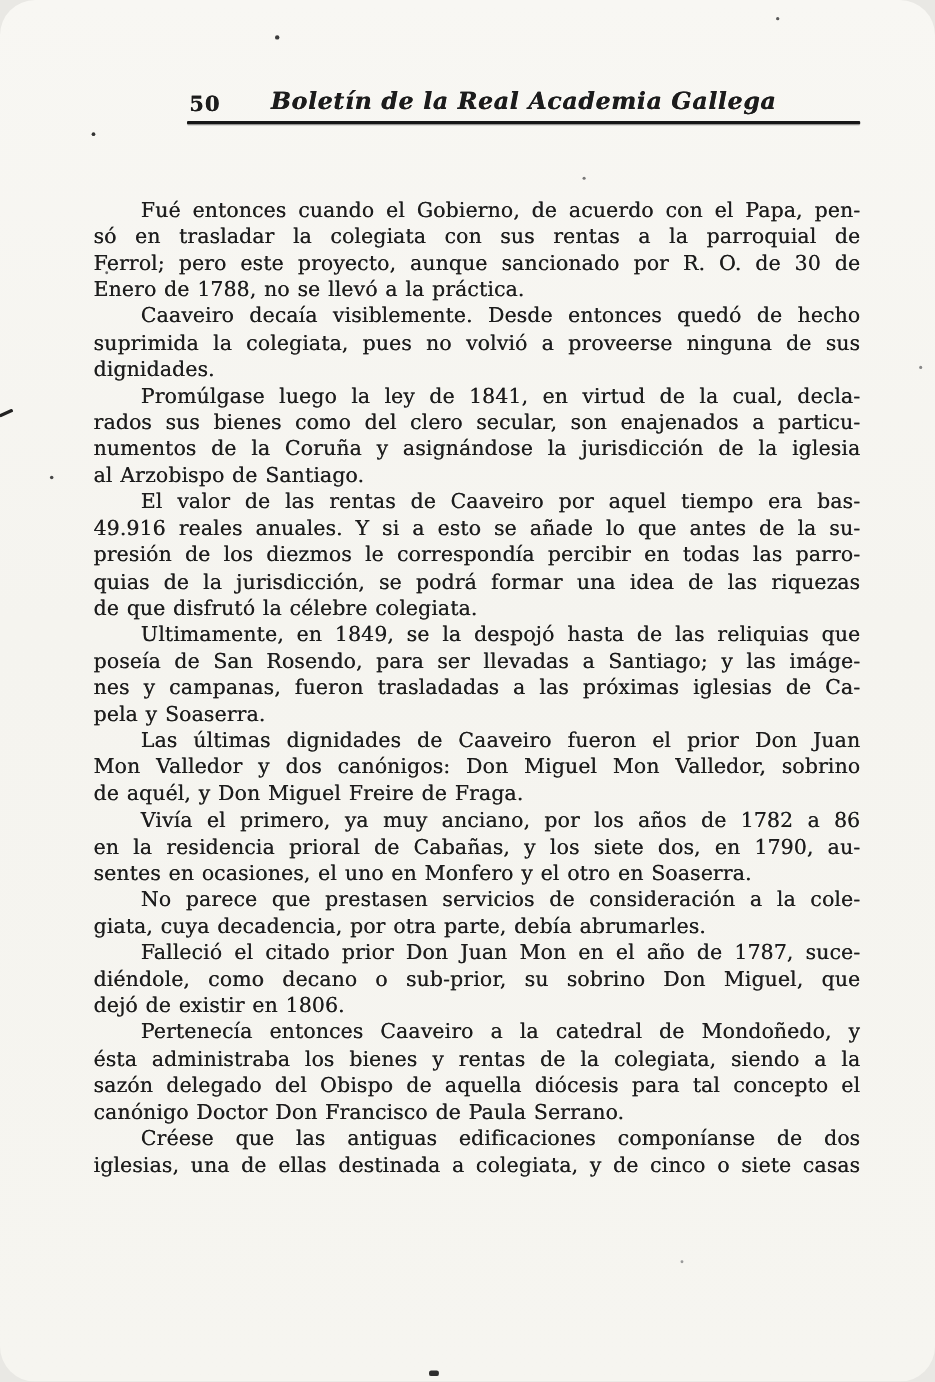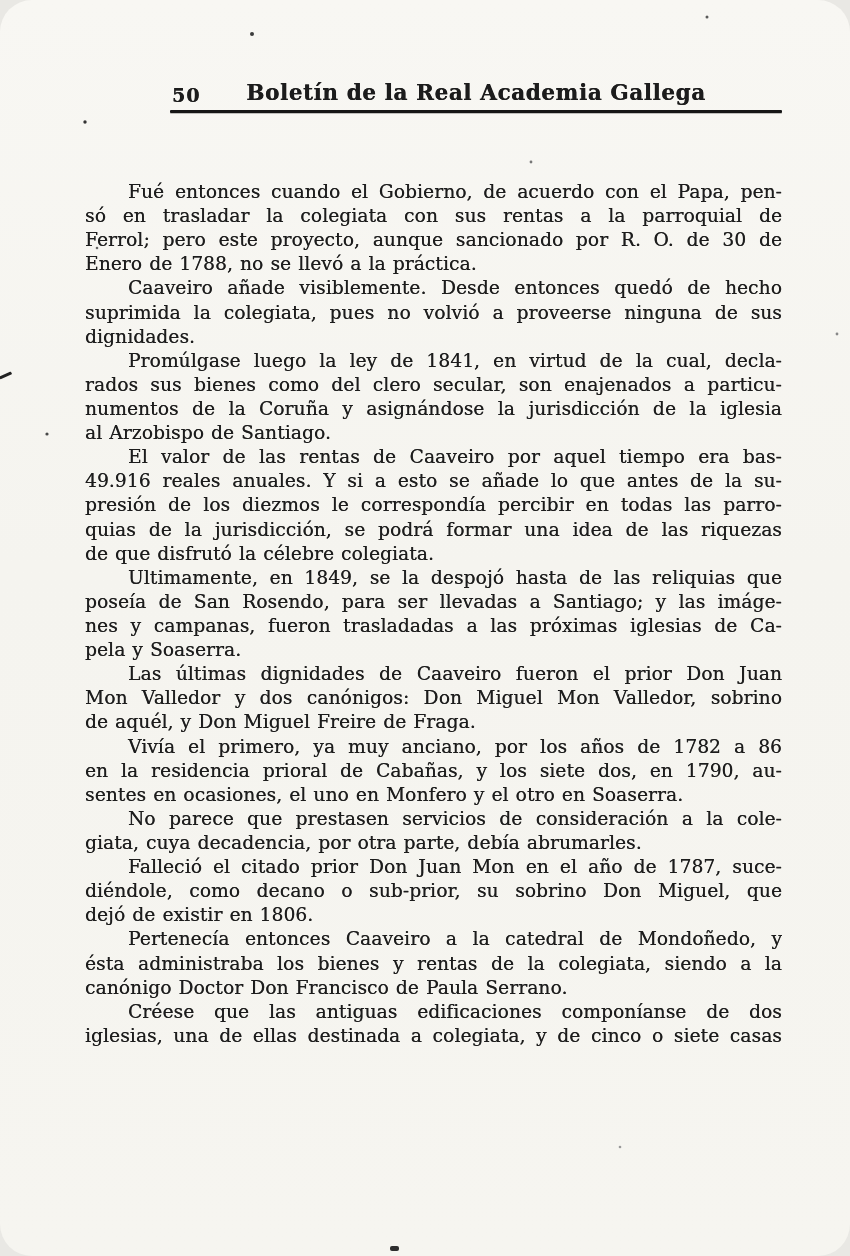--- a/index.html
+++ b/index.html
@@ -26,20 +26,21 @@
     position: absolute;
     left: 170px;
     top: 80px;
     width: 612px;
     text-align: center;
     font-size: 21.5px;
     font-weight: bold;
     letter-spacing: 0.6px;
     white-space: nowrap;
     text-shadow: 0.3px 0 0 currentColor;
+    font-style: italic;
   }
   .rule {
     position: absolute;
     left: 170px;
     top: 110px;
     width: 612px;
     height: 3px;
     background: #161616;
     border-radius: 1px;
     box-shadow: 0 1px 0 rgba(20,20,20,0.25);
@@ -110,21 +111,21 @@
   <div class="title">Boletín de la Real Academia Gallega</div>
   <div class="rule"></div>
   <div class="body-block">
       <div class="para">
         <div class="line first">Fué entonces cuando el Gobierno, de acuerdo con el Papa, pen-</div>
         <div class="line">só en trasladar la colegiata con sus rentas a la parroquial de</div>
         <div class="line">Ferrol; pero este proyecto, aunque sancionado por R. O. de 30 de</div>
         <div class="line lastline">Enero de 1788, no se llevó a la práctica.</div>
       </div>
       <div class="para">
-        <div class="line first">Caaveiro añade visiblemente. Desde entonces quedó de hecho</div>
+        <div class="line first">Caaveiro decaía visiblemente. Desde entonces quedó de hecho</div>
         <div class="line">suprimida la colegiata, pues no volvió a proveerse ninguna de sus</div>
         <div class="line lastline">dignidades.</div>
       </div>
       <div class="para">
         <div class="line first">Promúlgase luego la ley de 1841, en virtud de la cual, decla-</div>
         <div class="line">rados sus bienes como del clero secular, son enajenados a particu-</div>
         <div class="line">numentos de la Coruña y asignándose la jurisdicción de la iglesia</div>
         <div class="line lastline">al Arzobispo de Santiago.</div>
       </div>
       <div class="para">
@@ -155,20 +156,21 @@
         <div class="line lastline">giata, cuya decadencia, por otra parte, debía abrumarles.</div>
       </div>
       <div class="para">
         <div class="line first">Falleció el citado prior Don Juan Mon en el año de 1787, suce-</div>
         <div class="line">diéndole, como decano o sub-prior, su sobrino Don Miguel, que</div>
         <div class="line lastline">dejó de existir en 1806.</div>
       </div>
       <div class="para">
         <div class="line first">Pertenecía entonces Caaveiro a la catedral de Mondoñedo, y</div>
         <div class="line">ésta administraba los bienes y rentas de la colegiata, siendo a la</div>
+        <div class="line">sazón delegado del Obispo de aquella diócesis para tal concepto el</div>
         <div class="line lastline">canónigo Doctor Don Francisco de Paula Serrano.</div>
       </div>
       <div class="para">
         <div class="line first">Créese que las antiguas edificaciones componíanse de dos</div>
         <div class="line">iglesias, una de ellas destinada a colegiata, y de cinco o siete casas</div>
       </div>
     </div>
   <div class="specks"></div>
   <div class="margin-mark"></div>
   <div class="bottom-mark"></div>

